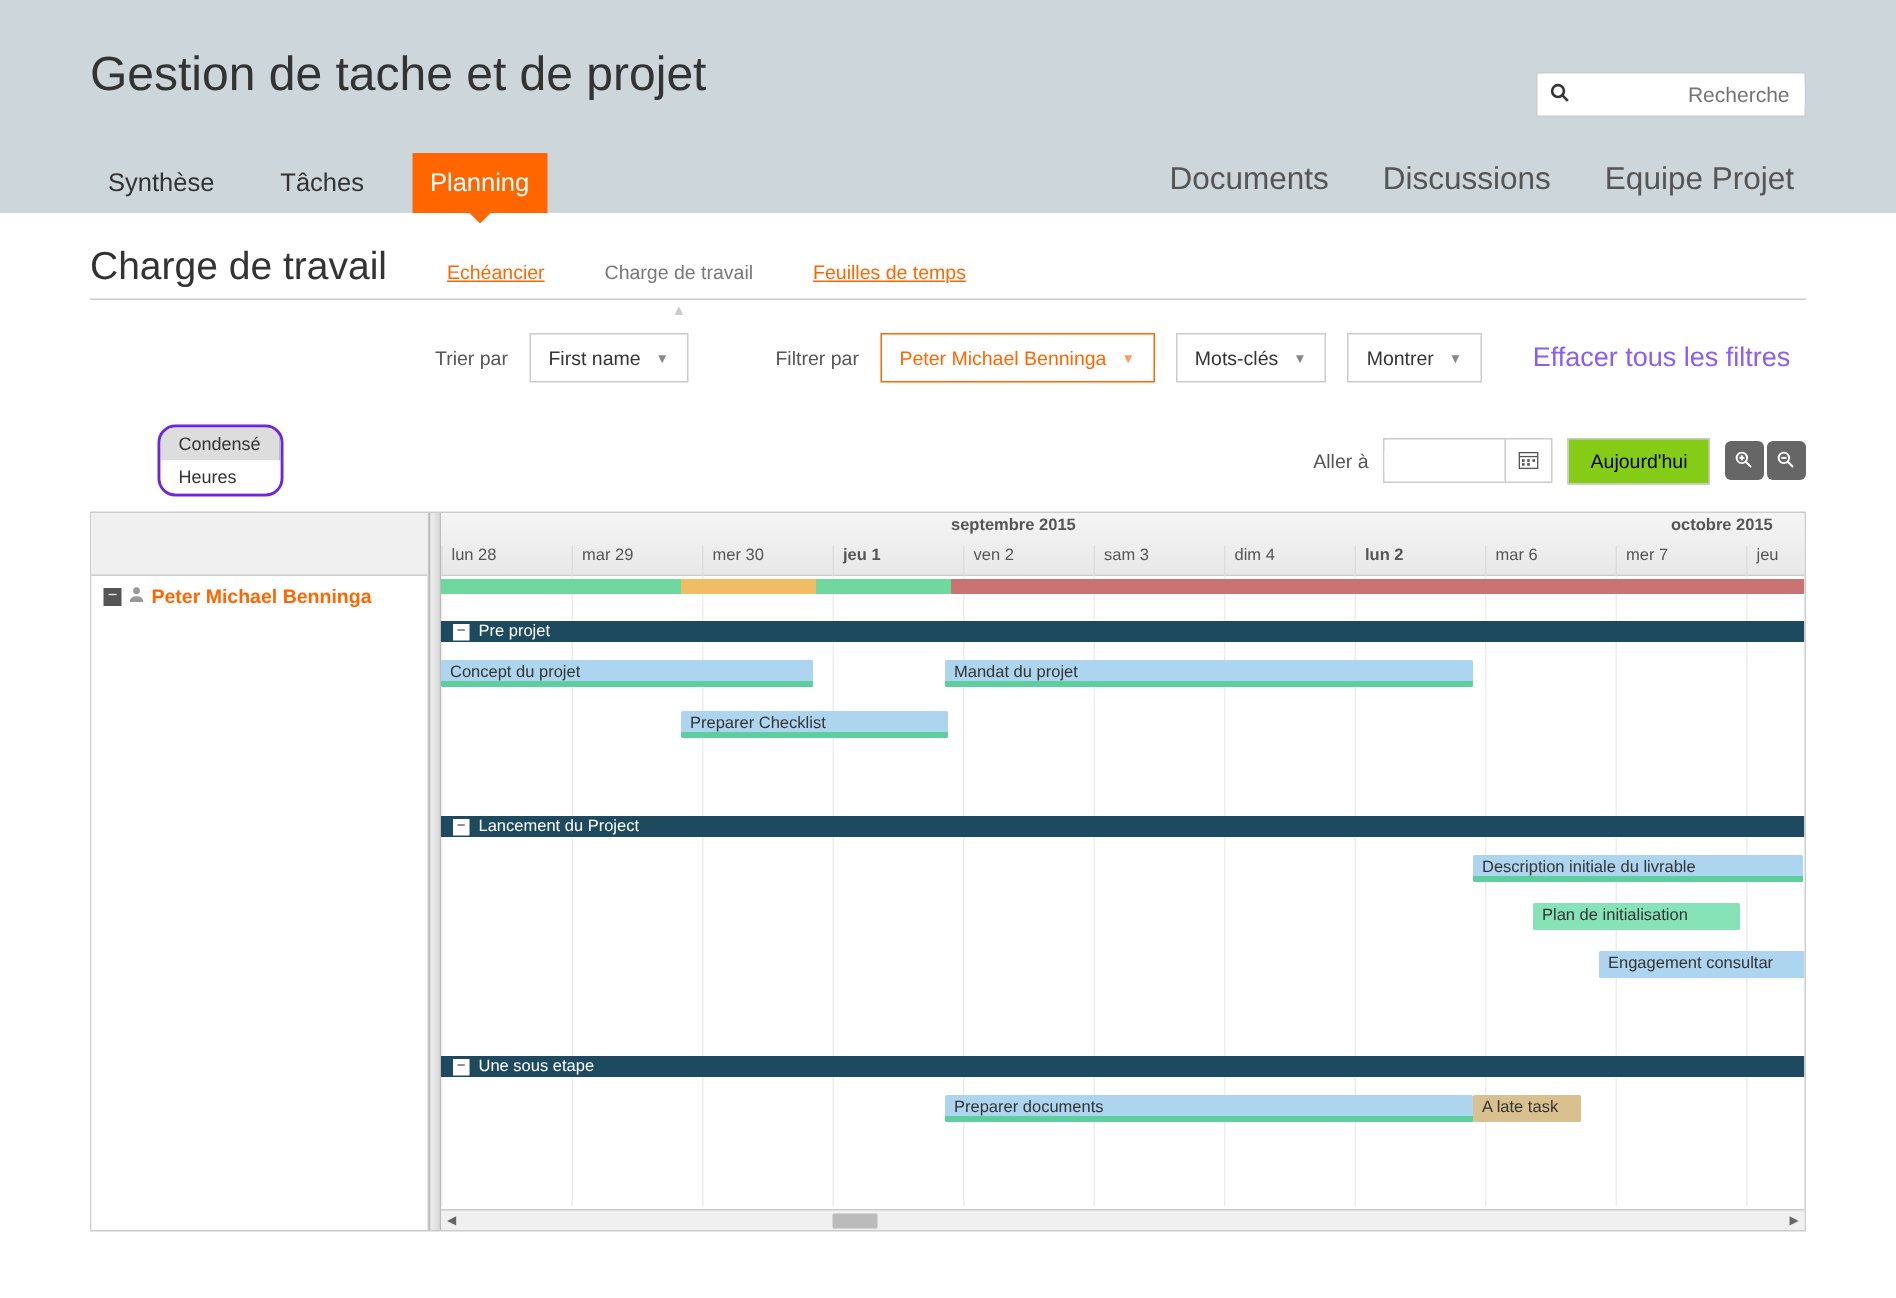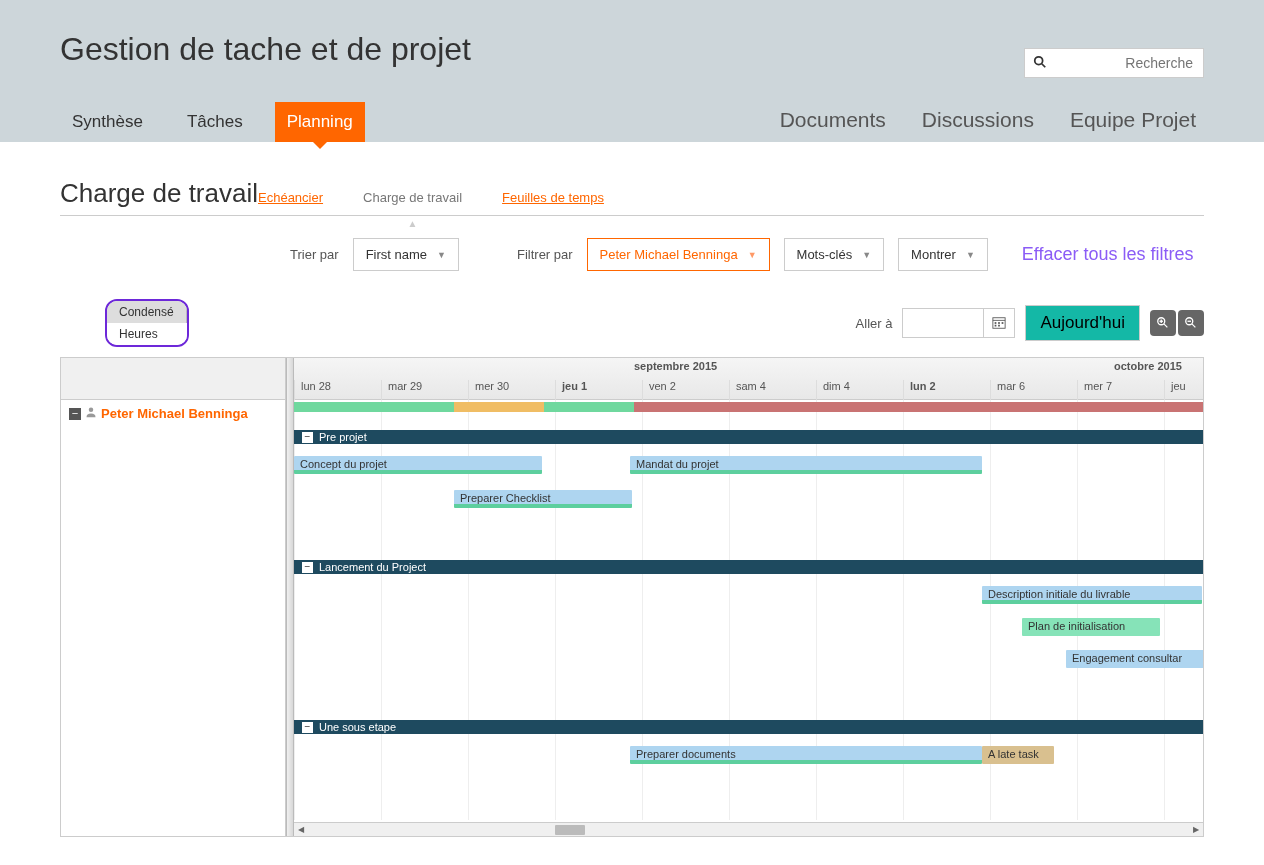--- a/index.html
+++ b/index.html
@@ -13,21 +13,21 @@
 .search-box input { border: none; outline: none; text-align: right; padding-right: 10px; width: 100%; font-size: 14px; color: #999; }
 
 .nav-row { display: flex; justify-content: space-between; align-items: flex-end; }
 .nav-left, .nav-right { display: flex; gap: 20px; align-items: center; }
 .nav-tab { padding: 10px 12px; font-size: 17px; color: #333; cursor: pointer; position: relative; }
 .nav-tab.active { background: #ff6600; color: #fff; }
 .nav-tab.active::after { content: ""; position: absolute; bottom: -7px; left: 50%; transform: translateX(-50%); width: 0; height: 0; border-left: 7px solid transparent; border-right: 7px solid transparent; border-top: 7px solid #ff6600; }
 .nav-right .nav-link { font-size: 21px; color: #555; padding: 10px 8px; cursor: pointer; }
 
 .content { padding: 20px 60px; }
-.sub-header { display: flex; align-items: baseline; border-bottom: 1px solid #ccc; padding-bottom: 6px; margin-top: 16px; }
+.sub-header { display: flex; align-items: baseline; gap: 40px; border-bottom: 1px solid #ccc; padding-bottom: 6px; }
 .section-title { font-size: 26px; font-weight: 300; color: #333; }
 .sub-tabs { display: flex; gap: 40px; }
 .sub-tab { font-size: 13px; color: #ff6600; text-decoration: underline; cursor: pointer; padding: 4px 0; }
 .sub-tab.current { color: #777; text-decoration: none; position: relative; }
 .sub-tab.current::after { content: "▲"; position: absolute; bottom: -20px; left: 50%; transform: translateX(-50%); font-size: 10px; color: #ccc; }
 
 .filter-row { display: flex; align-items: center; gap: 14px; padding: 22px 0 18px 230px; }
 .filter-label { font-size: 13px; color: #555; }
 .dropdown { border: 1px solid #ccc; padding: 8px 12px; font-size: 13px; display: flex; align-items: center; gap: 10px; cursor: pointer; background: #fff; }
 .dropdown.highlighted { border-color: #ff6600; color: #ff6600; }
@@ -37,21 +37,21 @@
 
 .toolbar-row { display: flex; justify-content: space-between; align-items: center; padding: 10px 0; }
 .toggle-group { display: flex; border: 2px solid #6d28d9; border-radius: 12px; overflow: hidden; margin-left: 45px; flex-direction: column; }
 .toggle-btn { padding: 4px 12px; font-size: 12px; background: #fff; cursor: pointer; }
 .toggle-btn.active { background: #ddd; }
 .toggle-btn:first-child { border-right: 1px solid #bbb; }
 .toolbar-right { display: flex; align-items: center; gap: 10px; }
 .goto-input { display: flex; align-items: center; border: 1px solid #ccc; height: 30px; }
 .goto-input input { border: none; outline: none; width: 80px; padding: 0 8px; }
 .cal-icon { padding: 0 8px; border-left: 1px solid #ccc; height: 100%; display: flex; align-items: center; }
-.today-btn { border: 1px solid #ccc; padding: 7px 14px; font-size: 17px; cursor: pointer; background: #14b8a6; }
+.today-btn { border: 1px solid #ccc; padding: 7px 14px; font-size: 13px; cursor: pointer; background: #84cc16; }
 .zoom-btns { display: flex; gap: 2px; }
 .zoom-btn { width: 26px; height: 26px; background: #666; color: #fff; border-radius: 4px; display: flex; align-items: center; justify-content: center; cursor: pointer; font-size: 12px; position: relative; }
 
 .gantt-wrapper { border: 1px solid #ccc; display: flex; height: 480px; position: relative; }
 .gantt-left { width: 225px; border-right: 1px solid #ccc; background: #fff; flex-shrink: 0; }
 .gantt-left-header { height: 42px; border-bottom: 1px solid #ccc; background: #f0f0f0; }
 .person-row { padding: 6px 8px; display: flex; align-items: center; gap: 4px; font-size: 13px; }
 .collapse-box { width: 12px; height: 12px; background: #555; color: #fff; display: inline-flex; align-items: center; justify-content: center; font-size: 11px; line-height: 1; cursor: pointer; }
 .person-icon { color: #999; font-size: 12px; }
 .person-name { color: #ff6600; font-weight: bold; }
@@ -215,21 +215,21 @@
         <div class="month-row" id="month-row">
             <div class="month-cell" style="left: 340px;">septembre 2015</div>
             <div class="month-cell" style="left: 820px;">octobre 2015</div>
           </div>
         <div class="day-row" id="day-row">
             <div class="day-cell" style="left: 0px;">lun 28</div>
             <div class="day-cell" style="left: 87px;">mar 29</div>
             <div class="day-cell" style="left: 174px;">mer 30</div>
             <div class="day-cell bold" style="left: 261px;">jeu 1</div>
             <div class="day-cell" style="left: 348px;">ven 2</div>
-            <div class="day-cell" style="left: 435px;">sam 4</div>
+            <div class="day-cell" style="left: 435px;">sam 3</div>
             <div class="day-cell" style="left: 522px;">dim 4</div>
             <div class="day-cell bold" style="left: 609px;">lun 2</div>
             <div class="day-cell" style="left: 696px;">mar 6</div>
             <div class="day-cell" style="left: 783px;">mer 7</div>
             <div class="day-cell" style="left: 870px;">jeu</div>
           </div>
       </div>
       <div class="timeline-body" id="timeline-body">
         <div class="grid-lines" id="grid-lines">
             <div class="grid-line" style="left: 0px;"></div>

